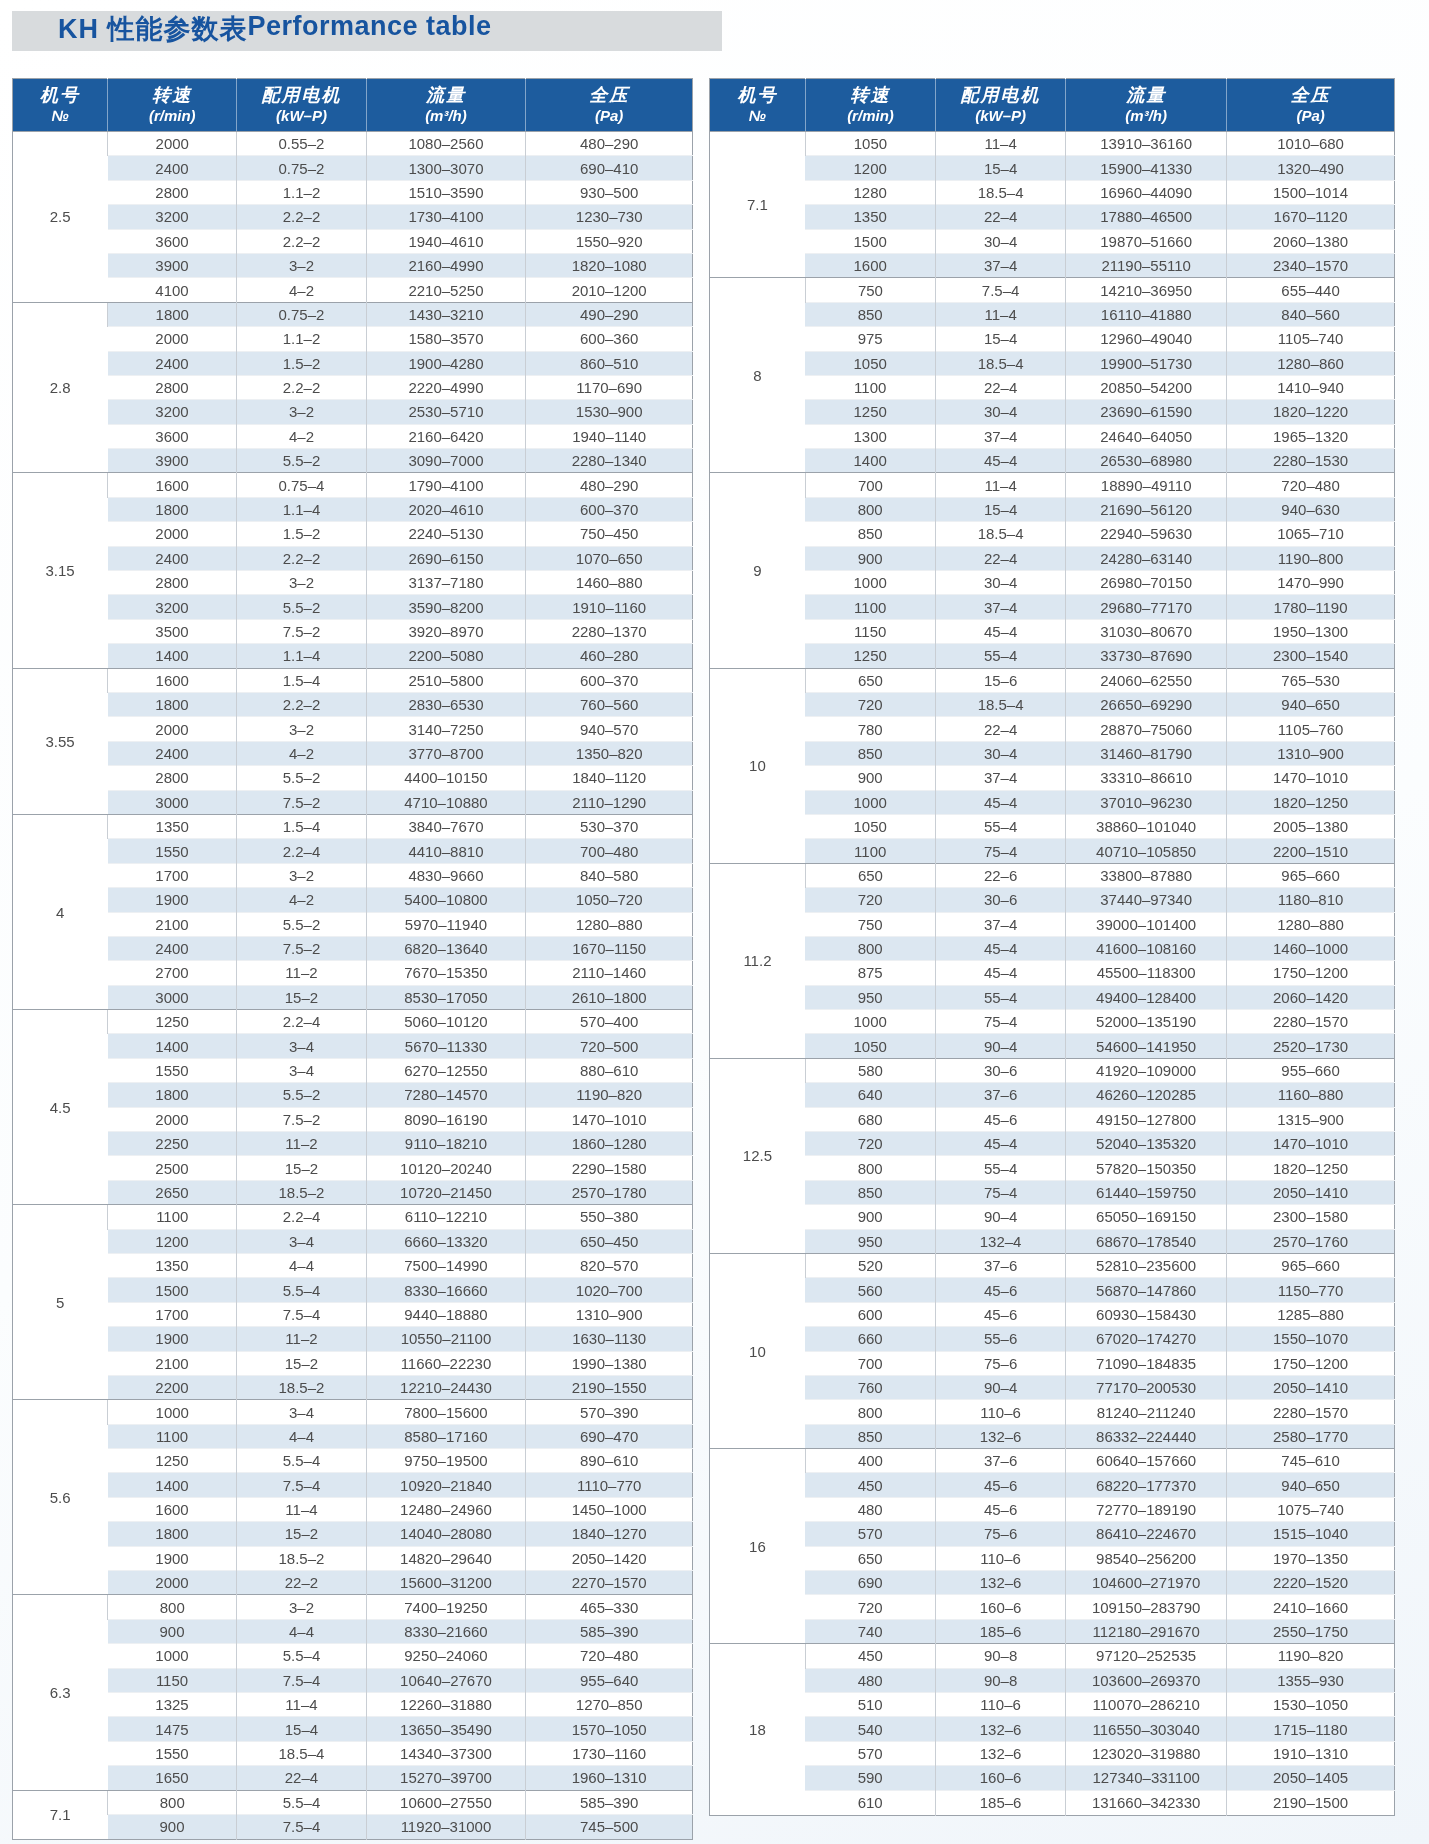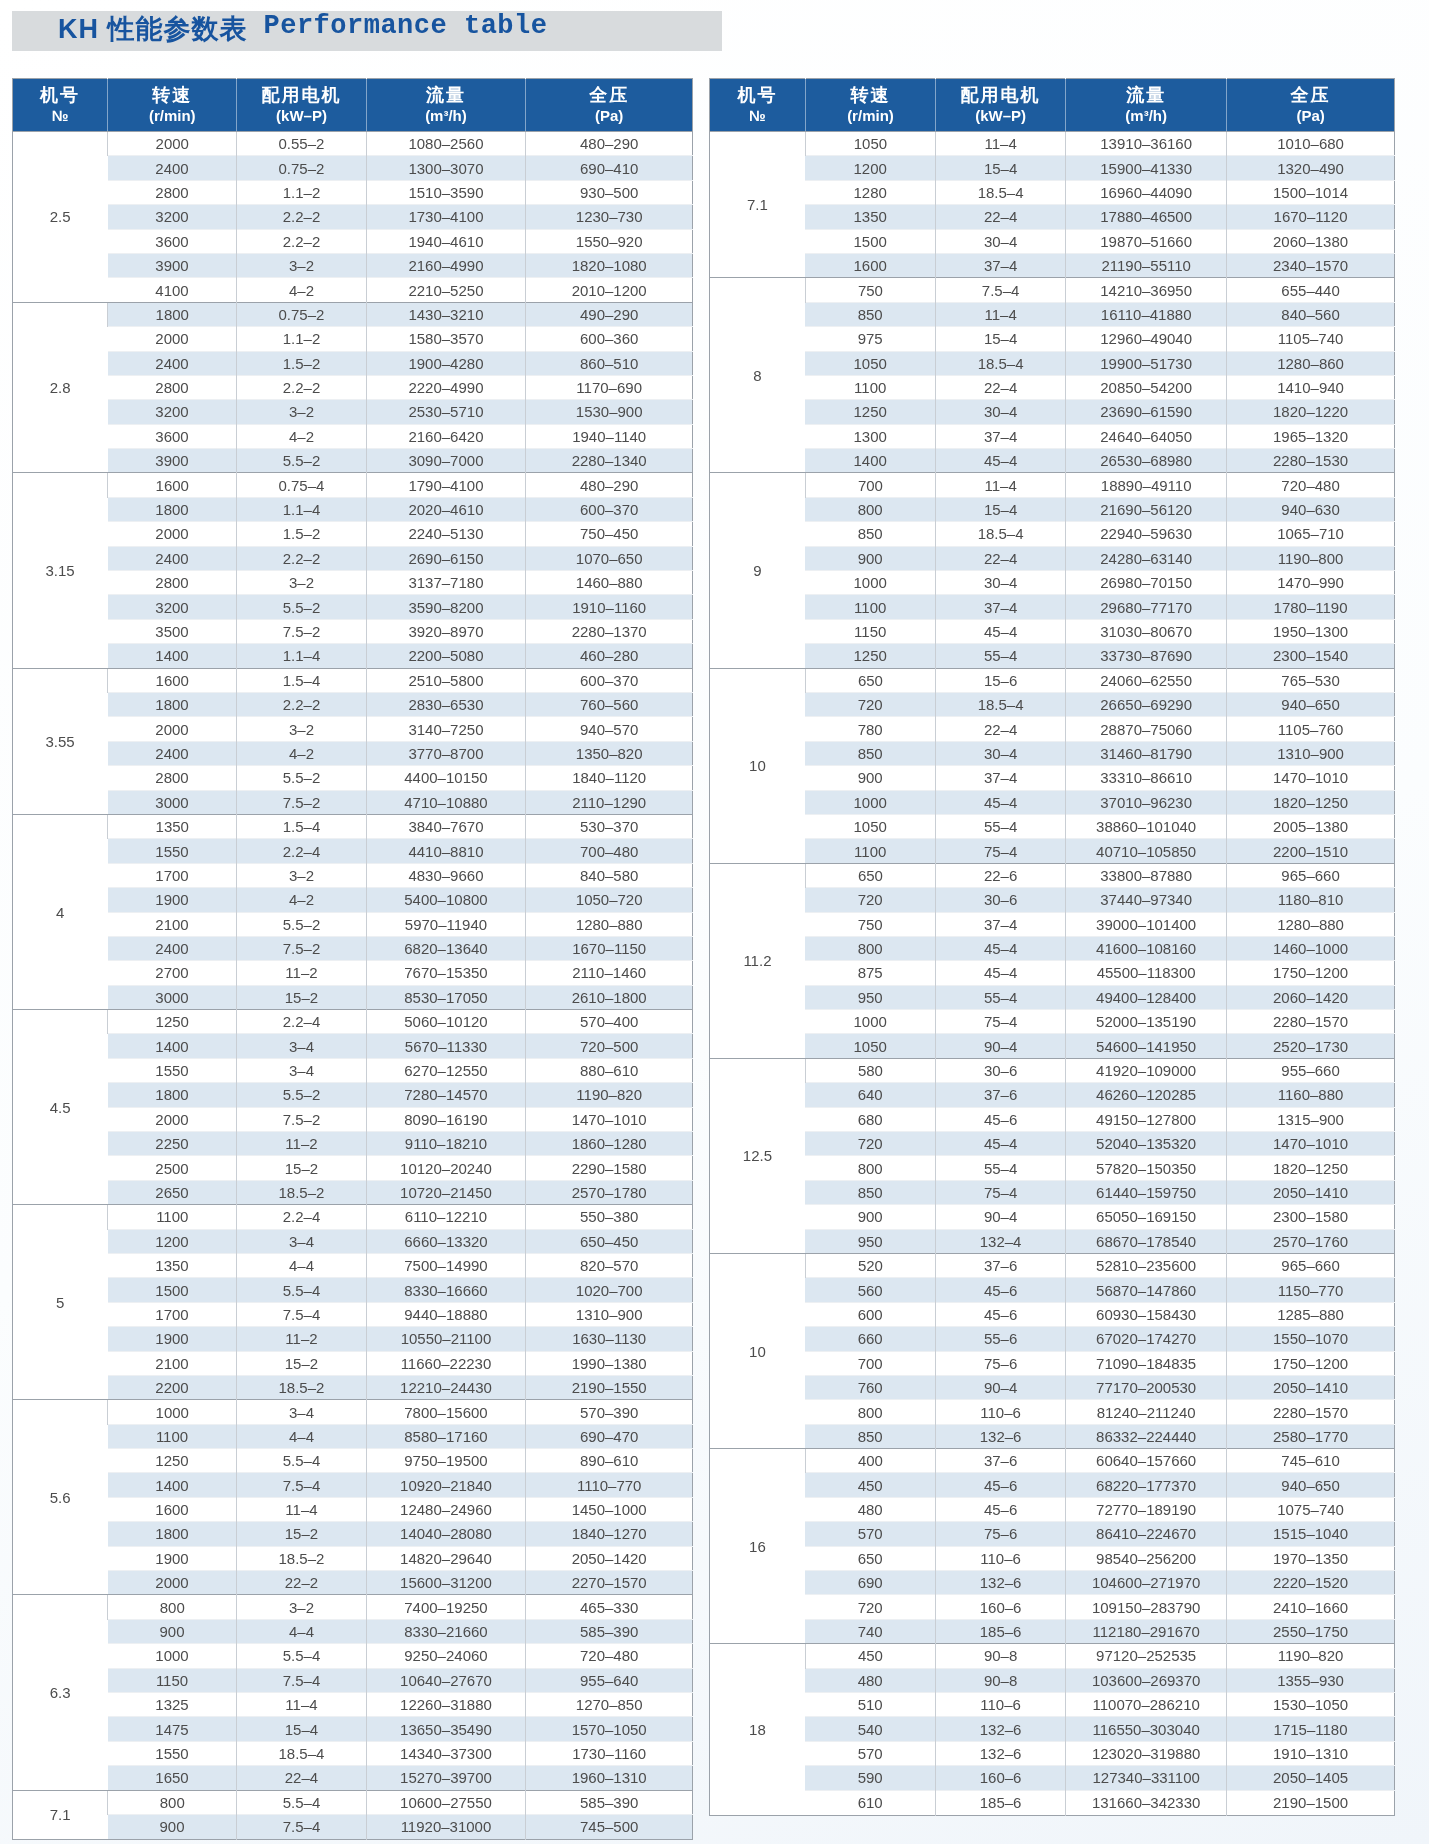--- a/index.html
+++ b/index.html
@@ -22,33 +22,34 @@
   }
   .title-bar{
     position:absolute;left:12px;top:11px;width:710px;height:40px;
     background:var(--title-bar-bg);
     display:flex;align-items:flex-start;padding-left:46px;
   }
   .title-zh,.title-en{
     font-size:27px;font-weight:bold;color:var(--title-color);
     letter-spacing:1px;white-space:pre;
   }
-  .title-en{margin-left:16px;letter-spacing:0.5px;font-family:Liberation Mono, monospace;}
+  .title-en{letter-spacing:0.5px;}
   table.perf-table{
     position:absolute;border-collapse:collapse;table-layout:fixed;
     background:#fff;border:1px solid var(--line-dark);
   }
   #table-left{left:12px;top:78px;width:681px;height:1762px;}
   #table-right{left:709px;top:78px;width:686px;height:1738px;}
   .perf-table th{
     background:var(--header-bg);color:#fff;height:53px;
     vertical-align:middle;text-align:center;
     border-left:1px solid rgba(255,255,255,.45);
     border-bottom:1px solid var(--line-dark);
     padding:2px 0 4px;
+    font-style:italic;
   }
   .perf-table th:first-child{border-left:none;}
   .h-zh{font-size:18px;font-weight:bold;letter-spacing:2px;line-height:1.25;}
   .h-en{font-size:15px;font-weight:bold;line-height:1.15;}
   .perf-table td{
     text-align:center;vertical-align:middle;
     font-size:15px;color:var(--cell-text);
     border-left:1px solid var(--line-light);
     border-top:1px solid var(--hairline);
     overflow:hidden;white-space:nowrap;

